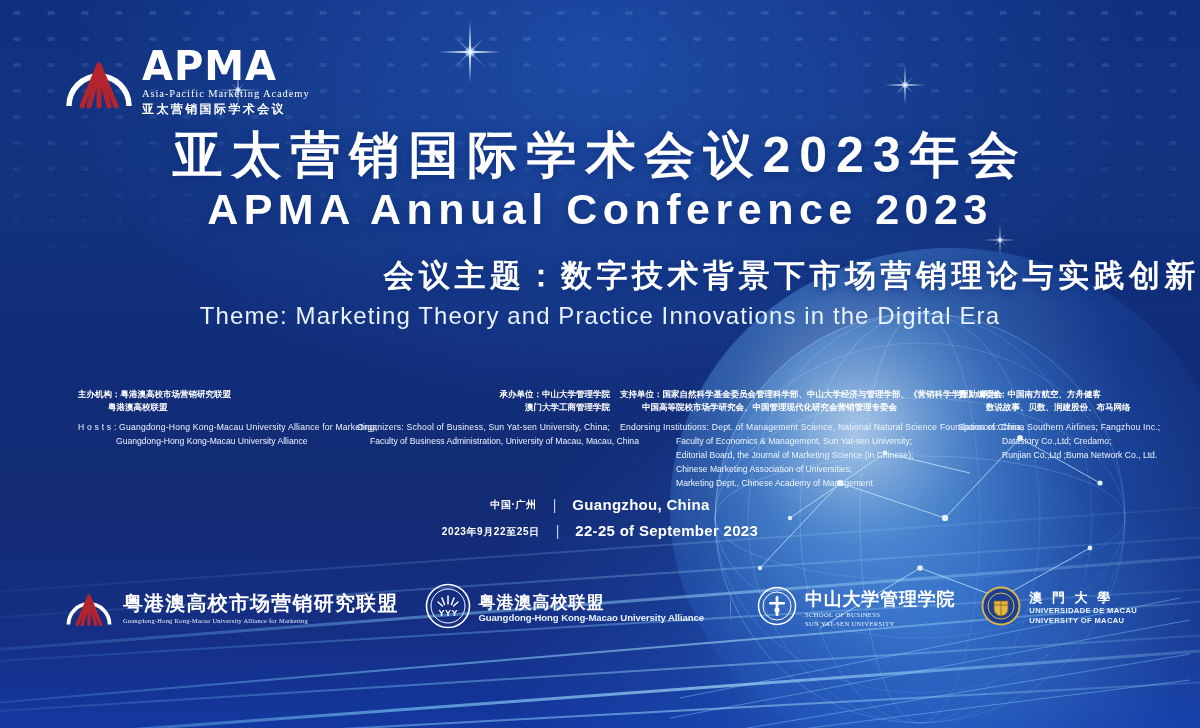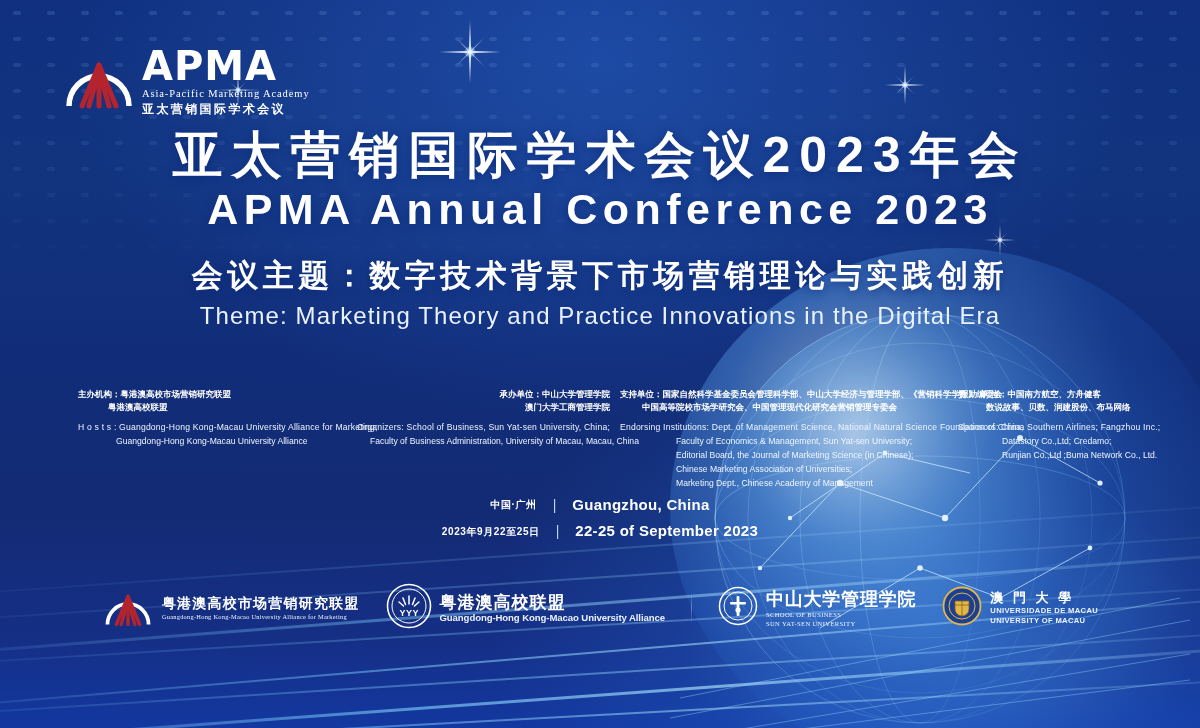--- a/index.html
+++ b/index.html
@@ -60,21 +60,21 @@
     position:absolute;left:0;right:0;top:128px;text-align:center;
     font-size:50px;font-weight:bold;letter-spacing:9px;line-height:1.08;
     color:#ffffff;text-shadow:0 2px 10px rgba(10,40,120,.8);
   }
   .title-en{
     position:absolute;left:0;right:0;top:186px;text-align:center;
     font-size:43px;font-weight:bold;letter-spacing:5.5px;line-height:1.1;color:#fff;
     text-shadow:0 2px 10px rgba(10,40,120,.7);
   }
   .theme-cn{
-    position:absolute;left:0;right:0;top:255px;text-align:center;
+    position:absolute;left:0;right:0;top:255px;text-align:right;
     font-size:31px;font-weight:bold;letter-spacing:4.5px;color:#fff;
     text-shadow:0 2px 8px rgba(10,40,120,.75);
   }
   .theme-en{
     position:absolute;left:0;right:0;top:302px;text-align:center;
     font-size:24px;font-weight:300;letter-spacing:1.1px;color:#e9f2ff;
   }
 
   
   .info-row{position:absolute;left:0;right:0;top:388px;height:90px;}
@@ -103,21 +103,21 @@
   .venue .sep{color:#b9d4f5;font-size:14px;font-weight:300;}
 
   
   .logo-strip{position:absolute;left:0;right:0;top:578px;height:60px;display:flex;justify-content:center;align-items:center;gap:26px;}
   .logo-item{display:flex;align-items:center;gap:8px;}
   .lg-badge{flex:0 0 auto;position:relative;}
   .lg-txt{display:flex;flex-direction:column;line-height:1.12;}
   .lg-cn{font-weight:bold;color:#fff;}
   .lg-en{color:#eaf2ff;}
 
-  .l1 .lg-cn{font-size:14px;letter-spacing:1.2px;font-family:"Liberation Serif","DejaVu Serif",serif;}
+  .l1 .lg-cn{font-size:20px;letter-spacing:1.2px;font-family:"Liberation Serif","DejaVu Serif",serif;}
   .l1 .lg-en{font-size:6.4px;letter-spacing:.25px;font-family:"Liberation Serif","DejaVu Serif",serif;margin-top:2px;}
   .l2 .lg-cn{font-size:17px;letter-spacing:1px;}
   .l2 .lg-en{font-size:9.6px;letter-spacing:-.1px;font-weight:bold;margin-top:1px;}
   .l3 .lg-cn{font-size:18px;letter-spacing:.8px;}
   .l3 .lg-en{font-size:6.6px;letter-spacing:.35px;font-family:"Liberation Serif","DejaVu Serif",serif;margin-top:1.5px;}
   .l4 .lg-cn{font-size:13px;letter-spacing:3px;}
   .l4 .lg-en{font-size:7.6px;letter-spacing:.35px;font-weight:bold;margin-top:1.5px;}
   .sep-bar{width:1px;height:30px;background:linear-gradient(180deg,rgba(255,255,255,0),rgba(180,215,255,.45),rgba(255,255,255,0));}
 </style>
 </head>

